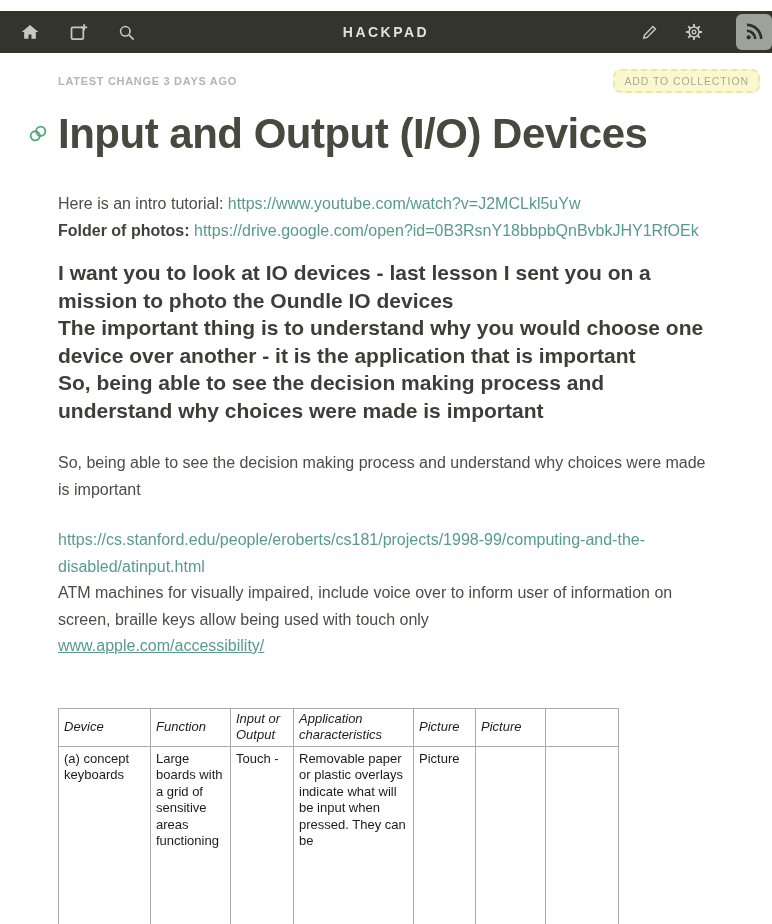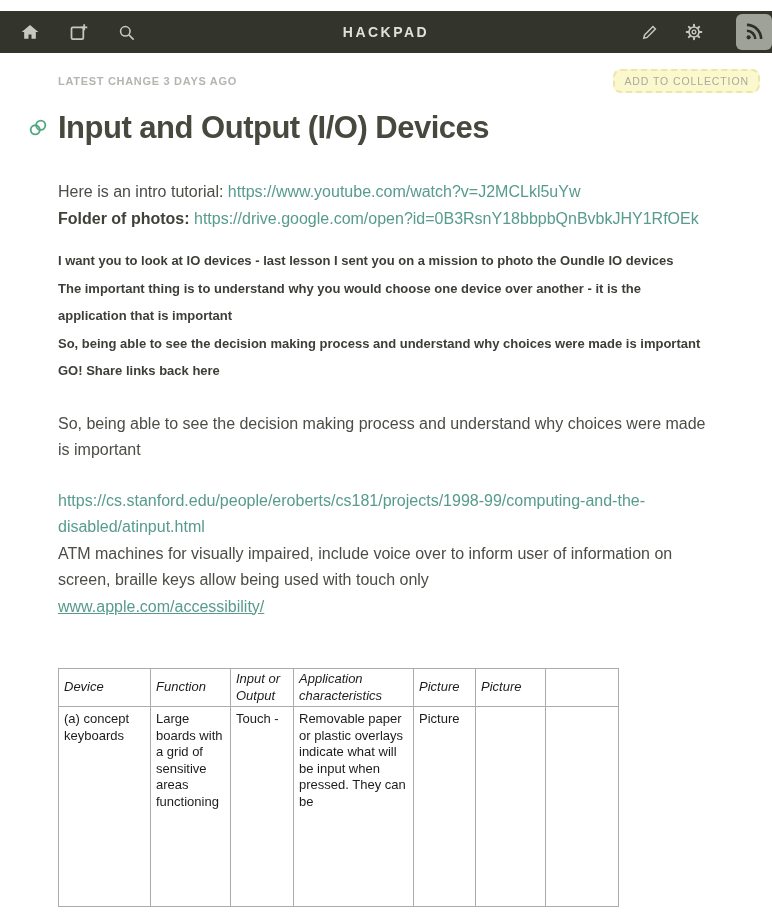--- a/index.html
+++ b/index.html
@@ -20,31 +20,31 @@
   
   .meta-row { display:flex; justify-content:space-between; align-items:center;
               padding:0 12px 0 58px; margin-top:16px; }
   .latest-change { font-size:11px; font-weight:bold; color:#b4b5ae; letter-spacing:.7px; }
   .add-btn { font-size:10.5px; font-weight:normal; color:#a8a99f; letter-spacing:.9px;
              background:#fcf8cd; border:2px dashed #ece5ae; border-radius:8px;
              padding:4px 9px; cursor:pointer; }
 
   
   .title-row { display:flex; align-items:center; gap:9px; padding-left:27px; margin-top:17px; }
-  .page-title { font-size:31px; font-weight:bold; color:#47493f; letter-spacing:-.5px; }
+  .page-title { font-size:42px; font-weight:bold; color:#47493f; letter-spacing:-.5px; }
 
   
   .doc { padding:0 56px 0 58px; color:#4c4d46; font-size:16px; }
   .intro-block { margin-top:33px; line-height:26.5px; }
   .link { color:#579b8d; text-decoration:none; cursor:pointer; }
   .link.underlined { text-decoration:underline; }
   .bold-label { font-weight:bold; color:#3f4039; }
 
   .bold-block { margin-top:15px; }
-  .bold-para { font-size:13px; font-weight:bold; color:#3d3e37; line-height:27.5px; max-width:648px; }
+  .bold-para { font-size:21px; font-weight:bold; color:#3d3e37; line-height:27.5px; max-width:648px; }
 
   .plain-para { margin-top:26px; line-height:26.5px; max-width:650px; }
   .links-block { margin-top:24px; line-height:26.5px; max-width:650px; }
   .link-line { display:block; }
 
   
   .doc-table { border-collapse:collapse; margin-top:48px; table-layout:fixed;
                font-size:13px; color:#1c1c1c; }
   .doc-table th, .doc-table td { border:1px solid #ababab; padding:2px 5px;
                font-weight:normal; text-align:left; vertical-align:middle; line-height:16.5px;
@@ -128,21 +128,20 @@
 
     <div class="intro-block">
       <div><span>Here is an intro tutorial: </span><a class="link">https://www.youtube.com/watch?v=J2MCLkl5uYw</a></div>
       <div><span class="bold-label">Folder of photos: </span><a class="link">https://drive.google.com/open?id=0B3RsnY18bbpbQnBvbkJHY1RfOEk</a></div>
     </div>
 
     <div class="bold-block">
       <div class="bold-para">I want you to look at IO devices - last lesson I sent you on a mission to photo the Oundle IO devices</div>
       <div class="bold-para">The important thing is to understand why you would choose one device over another - it is the application that is important</div>
       <div class="bold-para">So, being able to see the decision making process and understand why choices were made is important</div>
-      <div class="bold-para">GO! Share links back here</div>
     </div>
 
     <div class="plain-para">So, being able to see the decision making process and understand why choices were made is important</div>
 
     <div class="links-block">
       <a class="link link-line">https://cs.stanford.edu/people/eroberts/cs181/projects/1998-99/computing-and-the-disabled/atinput.html</a>
       <div>ATM machines for visually impaired, include voice over to inform user of information on screen, braille keys allow being used with touch only</div>
       <a class="link underlined link-line">www.apple.com/accessibility/</a>
     </div>
 

